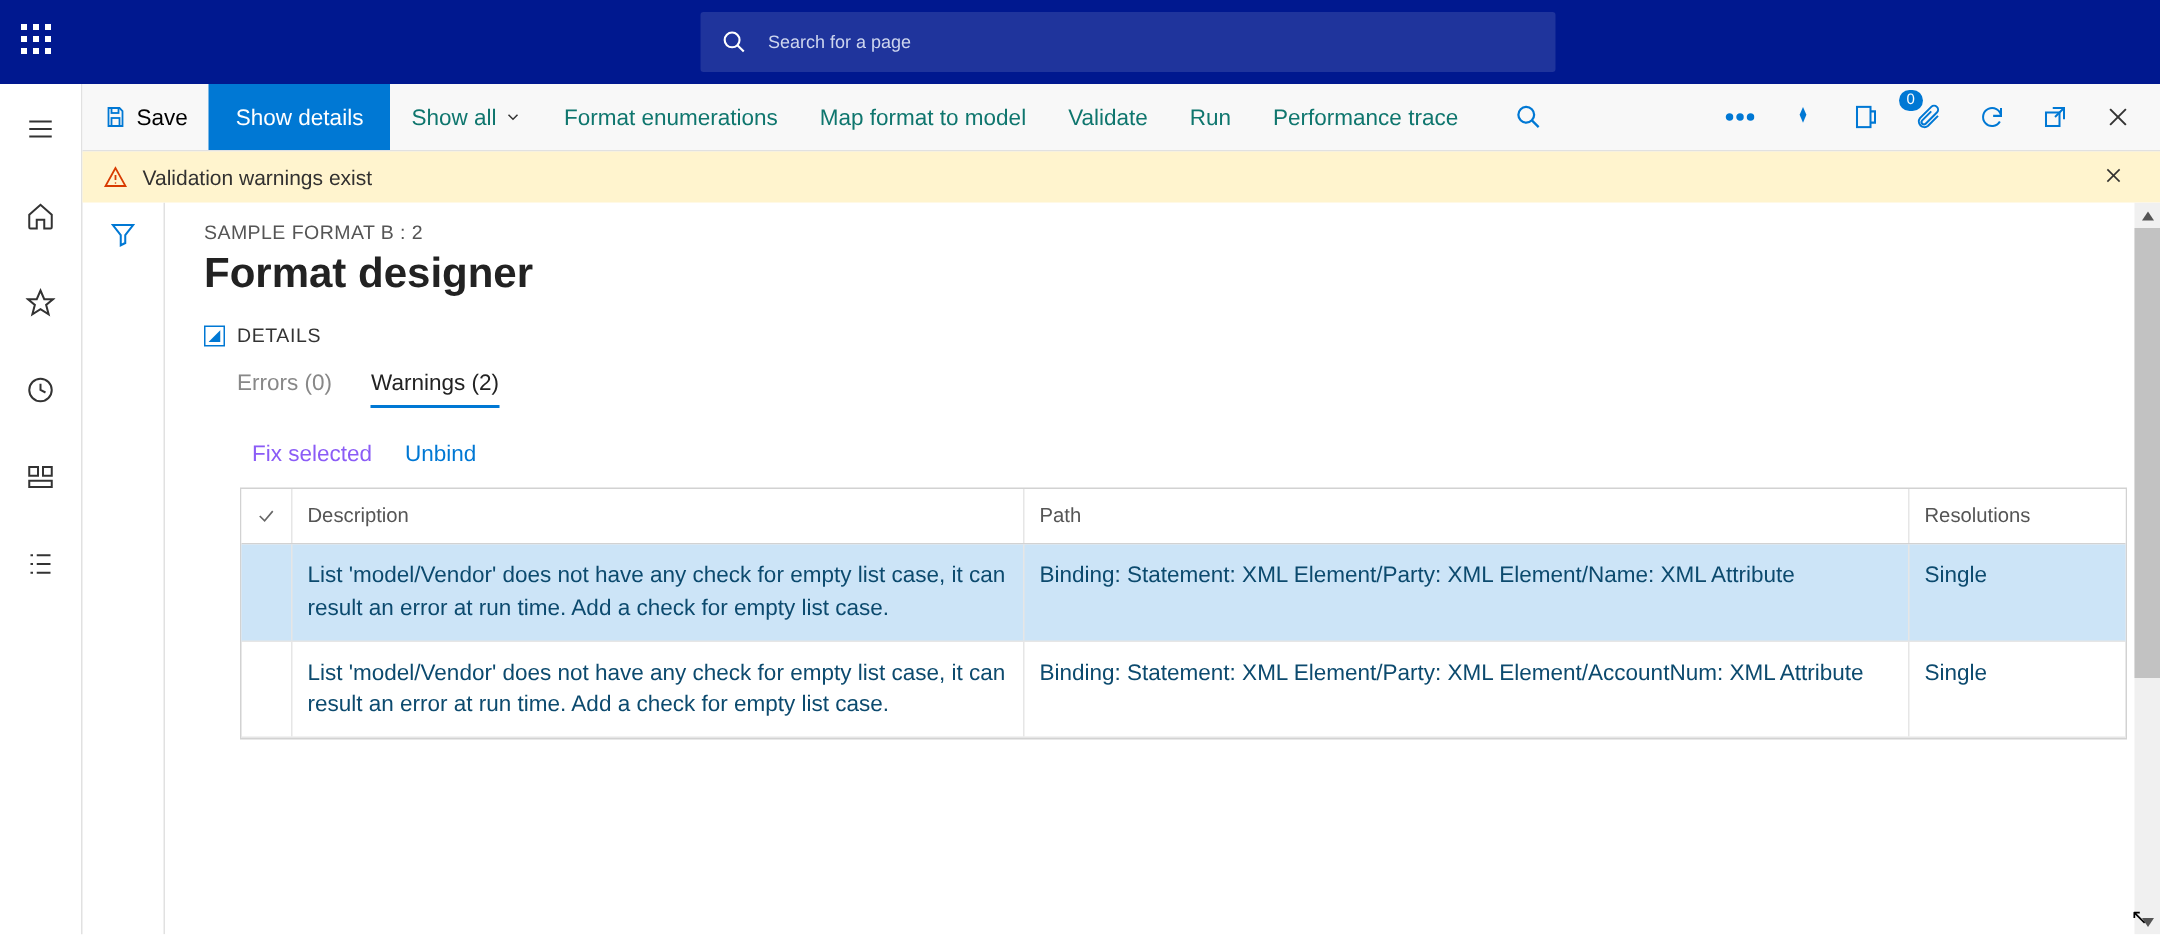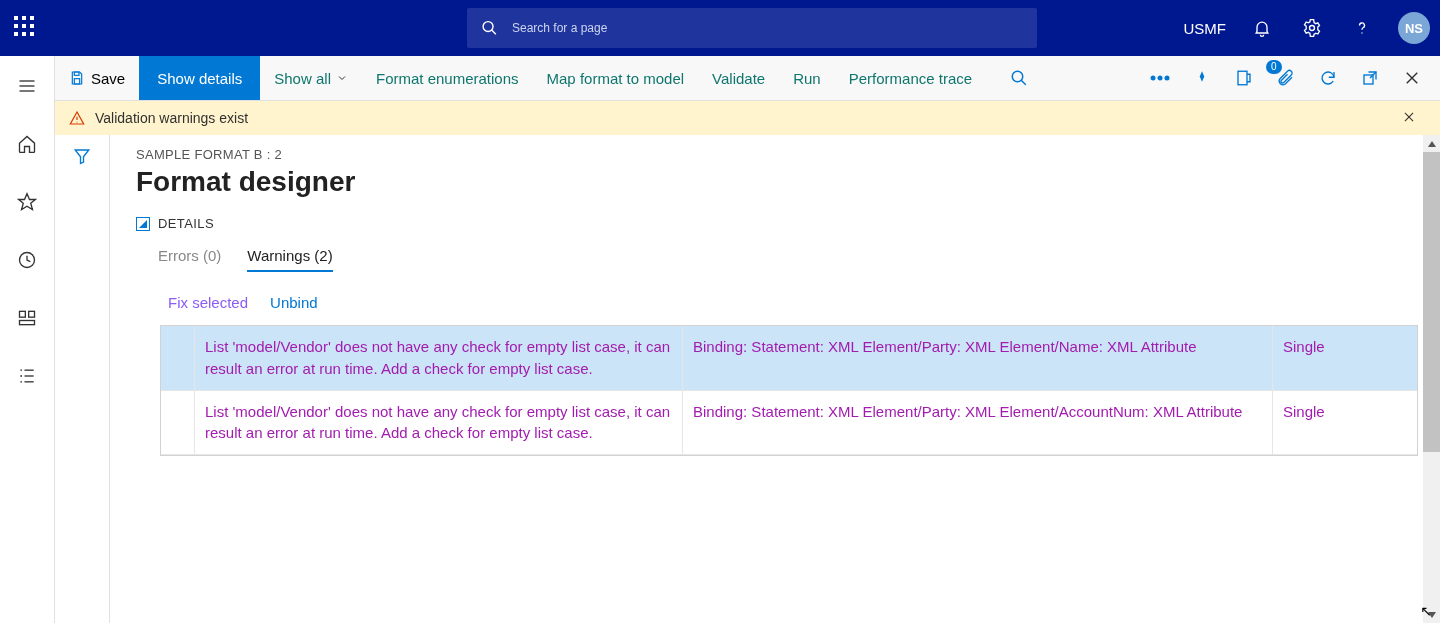--- a/index.html
+++ b/index.html
@@ -80,21 +80,21 @@
 
   
   .grid { border:1px solid #d2d2d2; margin-left:24px; }
   .grid-head { display:flex; background:#fff; border-bottom:1px solid #d2d2d2; font-size:13.5px; color:#555; }
   .gh-cell { padding:10px 10px; border-right:1px solid #e6e6e6; }
   .col-check { width:34px; display:flex; align-items:center; justify-content:center; }
   .col-check svg { width:16px; height:16px; stroke:#666; fill:none; stroke-width:2; }
   .col-desc { width:488px; }
   .col-path { width:590px; }
   .col-res { flex:1; border-right:none; }
-  .grid-row { display:flex; border-bottom:1px solid #e6e6e6; font-size:15px; color:#a21caf; }
+  .grid-row { display:flex; border-bottom:1px solid #e6e6e6; font-size:15px; color:#0c4a6e; }
   .grid-row.selected { background:#cce4f7; }
   .gr-cell { padding:10px 10px; border-right:1px solid #e6e6e6; line-height:1.45; }
   .gr-cell.col-res { border-right:none; }
   .grid-row .col-check { border-right:1px solid #e6e6e6; }
 
   
   .page-scroll { position:absolute; right:0; top:0; bottom:0; width:17px; background:#f0f0f0; display:flex; flex-direction:column; align-items:center; }
   .page-scroll .arrow { width:17px; height:17px; display:flex; align-items:center; justify-content:center; cursor:pointer; }
   .page-scroll .arrow svg { width:10px; height:10px; fill:#555; }
   .page-scroll .thumb { width:17px; flex:0 0 300px; background:#c2c2c2; margin-top:0; }
@@ -117,44 +117,20 @@
       <span></span>
       <span></span>
   </div>
   <div class="search-wrap">
     <svg viewBox="0 0 24 24">
         <circle cx="10" cy="10" r="7"></circle>
         <line x1="15" y1="15" x2="21" y2="21"></line>
       </svg>
     <input class="search-input" placeholder="Search for a page" style="">
   </div>
-  <div class="header-right">
-    <div class="hr-item" style="font-size:15px;">USMF</div>
-    <div class="hr-item">
-      <svg viewBox="0 0 24 24">
-          <path d="M6 16V11a6 6 0 0 1 12 0v5l1 2H5l1-2z"></path>
-          <path d="M10 20a2 2 0 0 0 4 0"></path>
-        </svg>
-    </div>
-    <div class="hr-item">
-      <svg viewBox="0 0 24 24">
-          <circle cx="12" cy="12" r="3"></circle>
-          <path d="M19 12a7 7 0 0 0-.1-1.2l2.1-1.6-2-3.4-2.5 1a7 7 0 0 0-2-1.2L14 2h-4l-.5 2.6a7 7 0 0 0-2 1.2l-2.5-1-2 3.4 2.1 1.6A7 7 0 0 0 5 12c0 .4 0 .8.1 1.2L3 14.8l2 3.4 2.5-1a7 7 0 0 0 2 1.2L10 22h4l.5-2.6a7 7 0 0 0 2-1.2l2.5 1 2-3.4-2.1-1.6c.1-.4.1-.8.1-1.2z"></path>
-        </svg>
-    </div>
-    <div class="hr-item">
-      <svg viewBox="0 0 24 24">
-          <path d="M9 9a3 3 0 1 1 4.2 2.7c-.9.5-1.2 1-1.2 2.3"></path>
-          <circle cx="12" cy="18" r="0.8" fill="#fff" stroke="none"></circle>
-        </svg>
-    </div>
-    <div class="hr-item">
-      <div class="avatar">NS</div>
-    </div>
-  </div>
 </div>
 
 <div class="app-body">
   <div class="left-rail">
     <div class="rail-btn">
       <svg viewBox="0 0 24 24">
           <line x1="3" y1="6" x2="21" y2="6"></line>
           <line x1="3" y1="12" x2="21" y2="12"></line>
           <line x1="3" y1="18" x2="21" y2="18"></line>
         </svg>
@@ -321,20 +297,30 @@
           <div class="tab">Errors (0)</div>
           <div class="tab active">Warnings (2)</div>
         </div>
 
         <div class="row-actions">
           <div class="row-act disabled">Fix selected</div>
           <div class="row-act link">Unbind</div>
         </div>
 
         <div class="grid">
+          <div class="grid-head">
+            <div class="gh-cell col-check">
+              <svg viewBox="0 0 24 24">
+                  <polyline points="4,12 10,18 20,6"></polyline>
+                </svg>
+            </div>
+            <div class="gh-cell col-desc">Description</div>
+            <div class="gh-cell col-path">Path</div>
+            <div class="gh-cell col-res">Resolutions</div>
+          </div>
           <div id="grid-body">
               <div class="grid-row selected">
                 <div class="gr-cell col-check"></div>
                 <div class="gr-cell col-desc">List 'model/Vendor' does not have any check for empty list case, it can result an error at run time. Add a check for empty list case.</div>
                 <div class="gr-cell col-path">Binding: Statement: XML Element/Party: XML Element/Name: XML Attribute</div>
                 <div class="gr-cell col-res">Single</div>
               </div>
               <div class="grid-row">
                 <div class="gr-cell col-check"></div>
                 <div class="gr-cell col-desc">List 'model/Vendor' does not have any check for empty list case, it can result an error at run time. Add a check for empty list case.</div>

